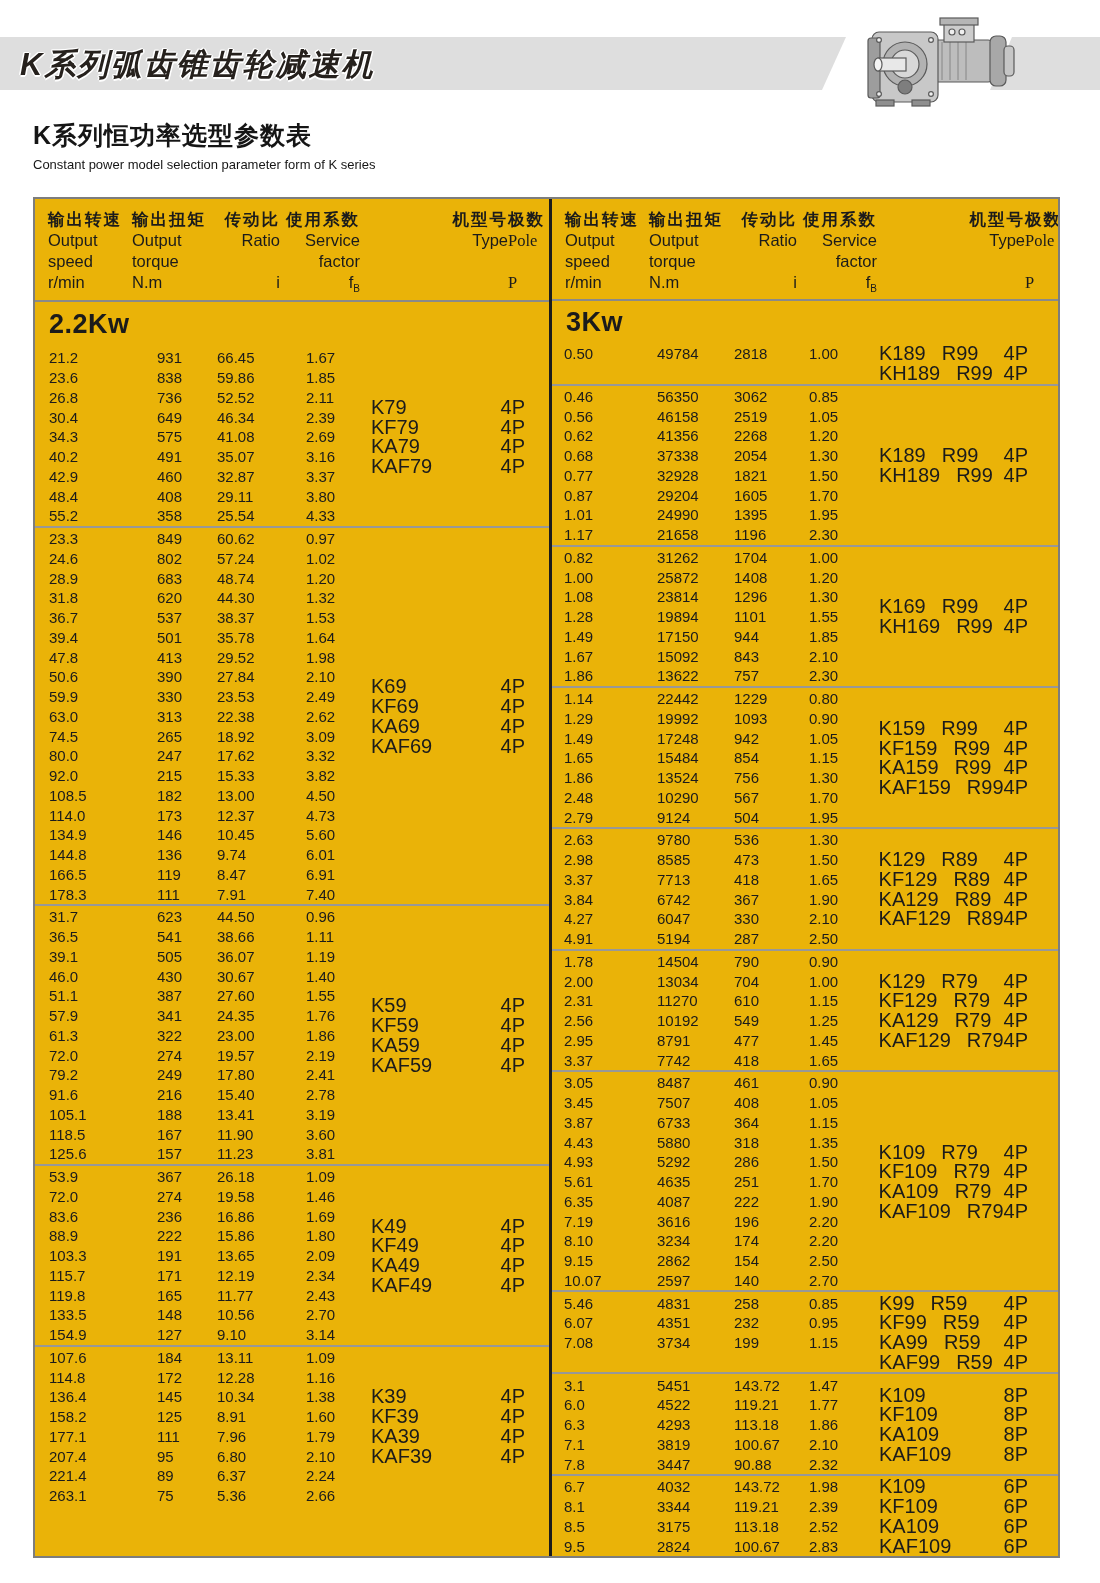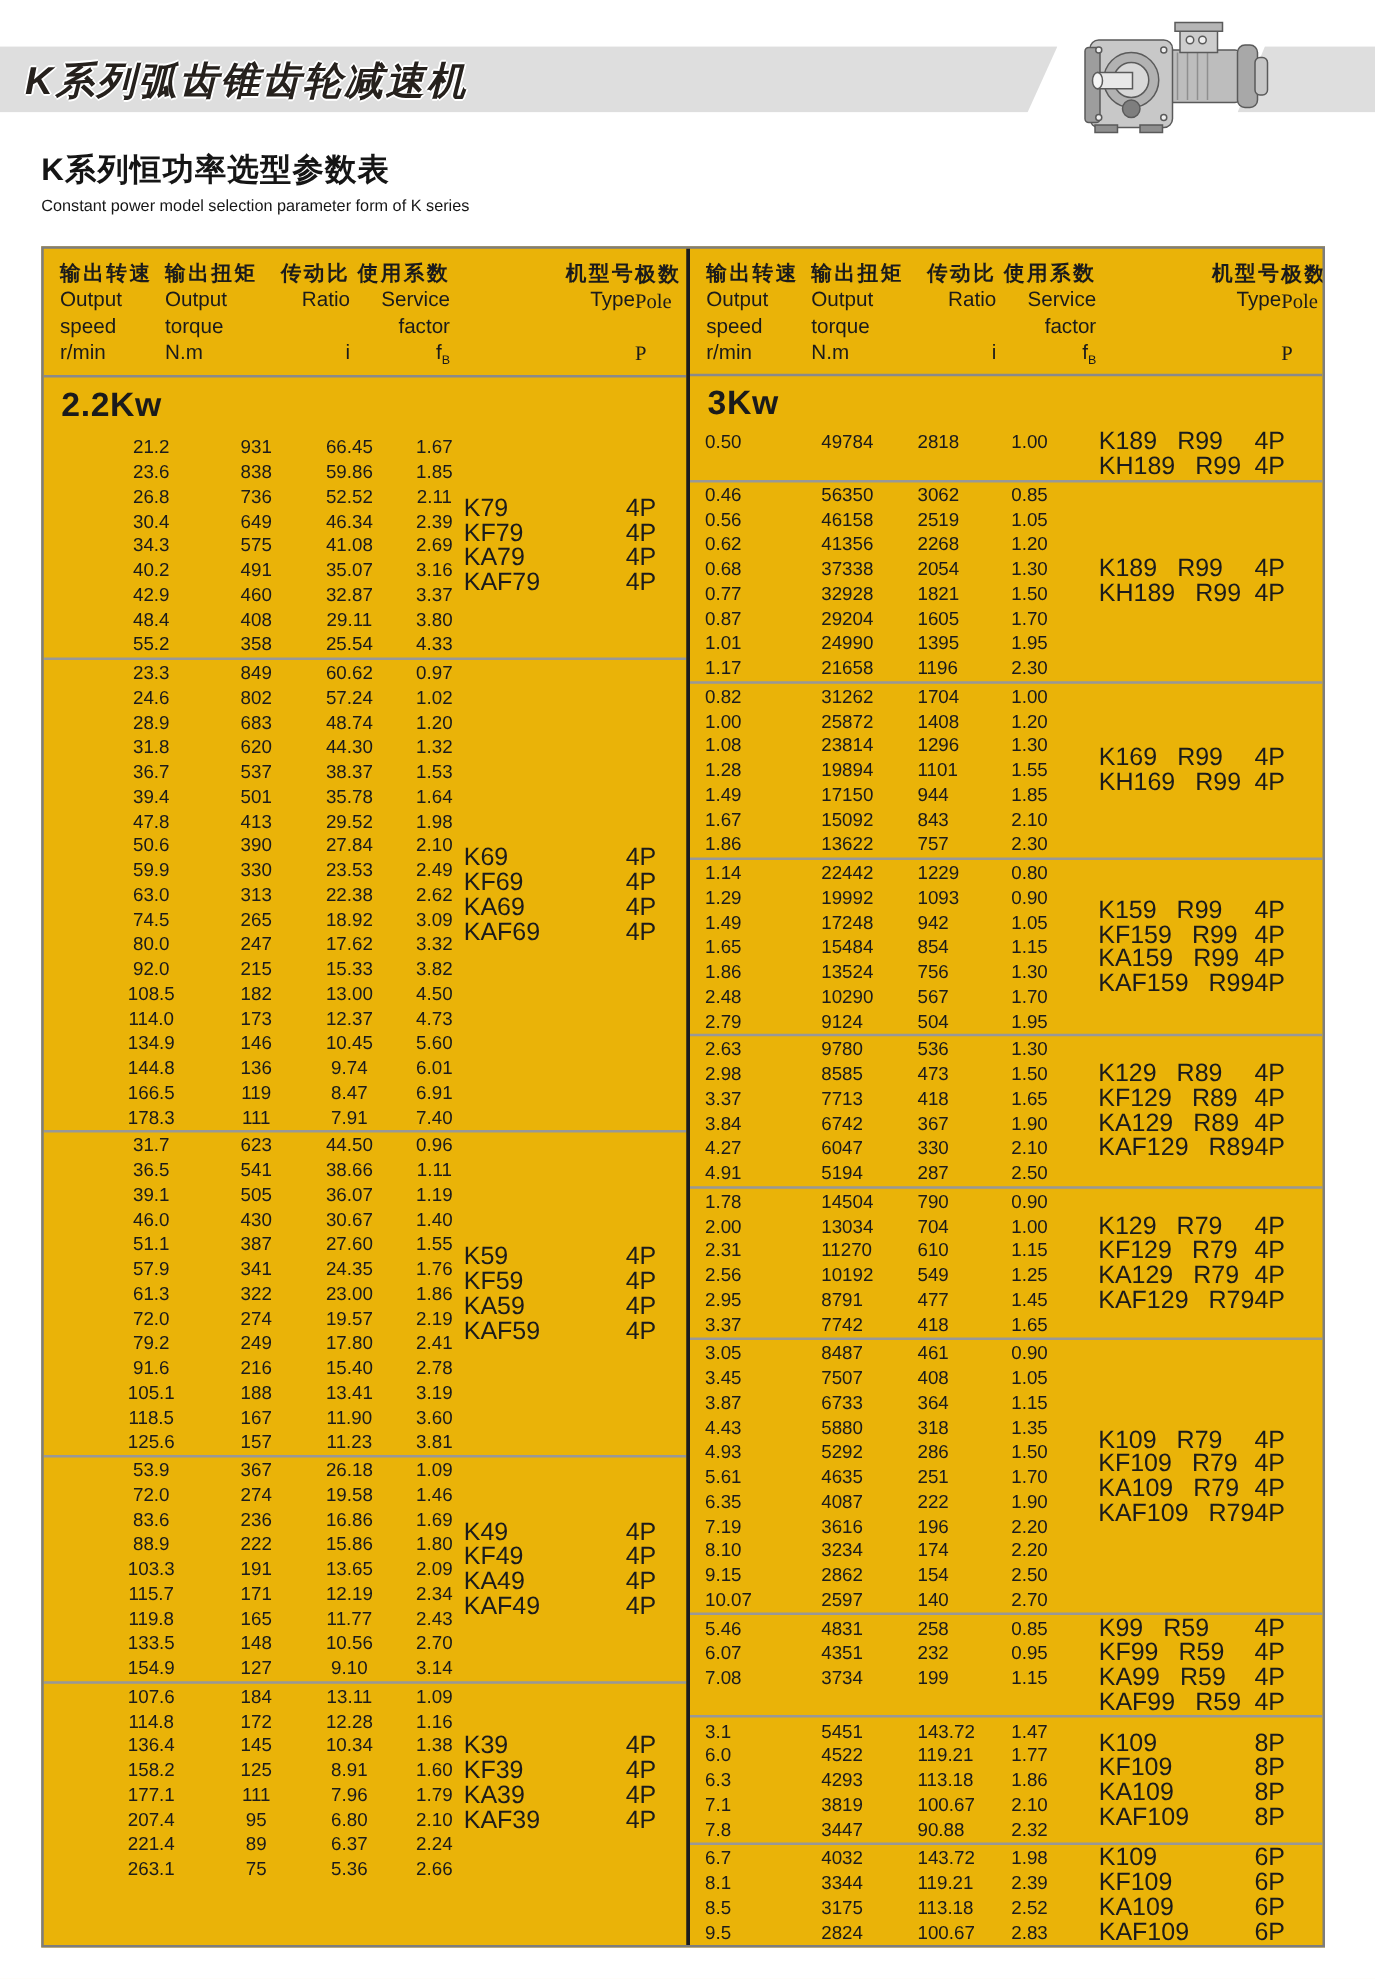--- a/index.html
+++ b/index.html
@@ -40,21 +40,21 @@
   .power { height:45px; display:flex; align-items:center; padding-left:14px;
     font-size:27px; font-weight:bold; letter-spacing:0.5px; }
 
   .tbody { flex:1; display:flex; flex-direction:column; }
   .block { display:flex; border-top:2px solid #989898; }
   .tbody .block:first-child { border-top:none; }
   .dcol { display:flex; flex-direction:column; padding-top:1px; }
   .half.left  .dcol { width:336px; }
   .half.right .dcol { width:327px; }
   .drow { display:grid; height:19.75px; align-items:center; font-size:15px; }
-  .half.left  .drow { grid-template-columns:108px 60px 89px auto; padding-left:32px;text-align:center; }
+  .half.left  .drow { grid-template-columns:108px 60px 89px auto; padding-left:14px; }
   .half.right .drow { grid-template-columns:93px 77px 75px auto; padding-left:12px; }
   .tcol { flex:1; display:flex; flex-direction:column; justify-content:center; padding-top:1px; }
   .trow { display:flex; align-items:center; height:19.75px; font-size:20px; }
   .half.left  .trow { padding-right:24px; }
   .half.right .trow { padding-right:30px; }
   .model-variant { flex:1; display:flex; }
   .variant { margin-left:16px; }
 </style>
 </head>
 <body>

